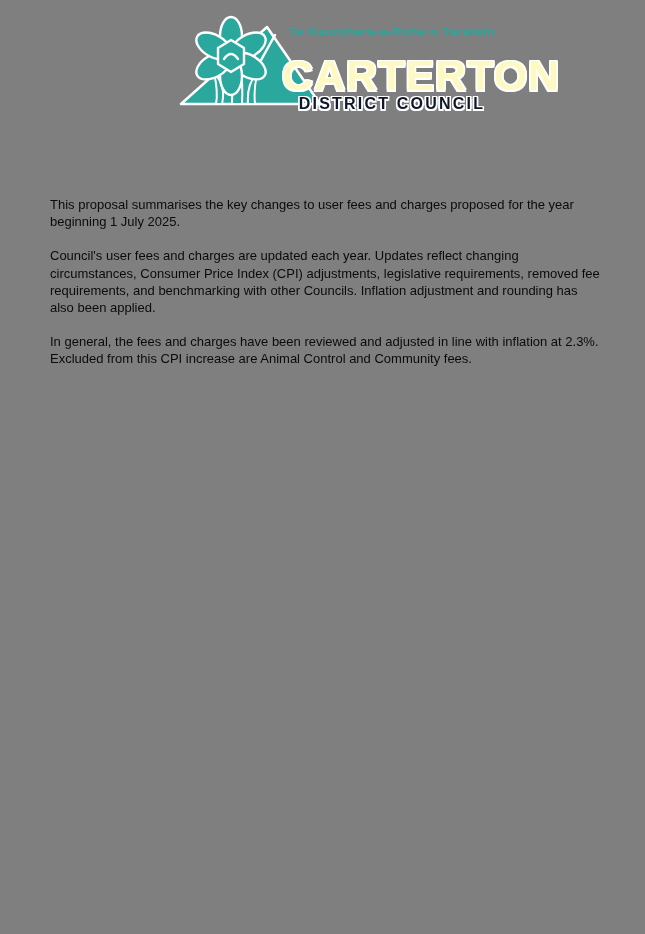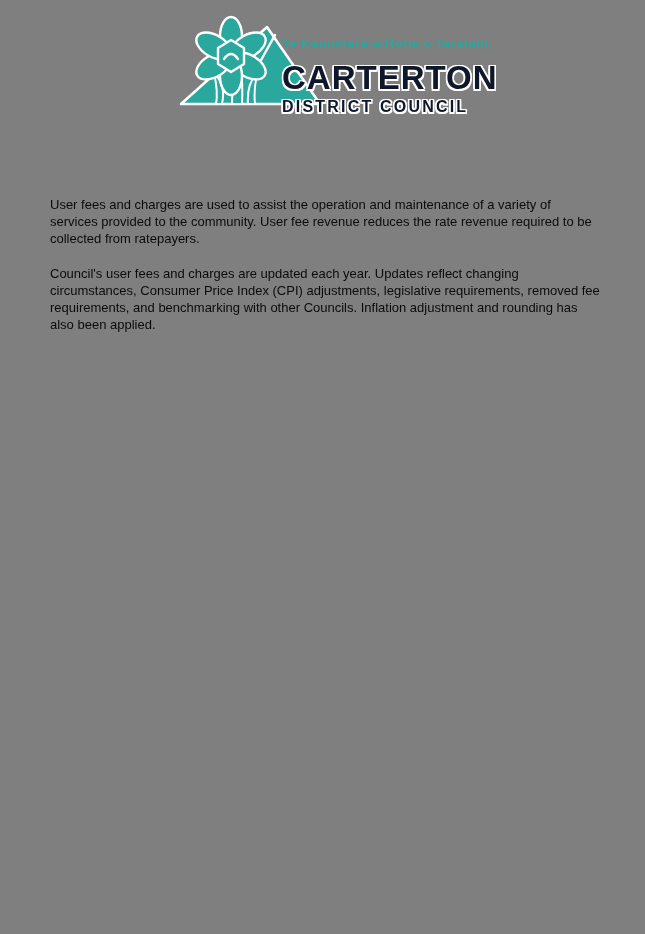--- a/index.html
+++ b/index.html
@@ -26,49 +26,49 @@
   }
   .logo-mark {
     position: absolute;
     top: 0;
     left: 0;
     width: 145px;
     height: 92px;
   }
   .logo-text {
     position: absolute;
-    top: 22px;
+    top: 10px;
     left: 104px;
     width: 220px;
-    text-align: left;
+    text-align: center;
     z-index: 2;
   }
   .logo-reo {
     color: #2aa89d;
     font-size: 13px;
     font-weight: bold;
     letter-spacing: 0.4px;
     line-height: 16px;
     white-space: nowrap;
     text-shadow: 0 0 1px rgba(127,127,127,0.3);
   }
   .outline-white {
     text-shadow:
       -1.5px -1.5px 0 #fff,  1.5px -1.5px 0 #fff,
       -1.5px  1.5px 0 #fff,  1.5px  1.5px 0 #fff,
        0 -1.5px 0 #fff,      0  1.5px 0 #fff,
       -1.5px 0 0 #fff,       1.5px 0 0 #fff;
   }
   .logo-name {
-    color: #0f172a;
-    font-size: 33px;
+    color: #fef9c3;
+    font-size: 43px;
     font-weight: bold;
     letter-spacing: 1px;
     line-height: 38px;
-    margin-top: 7px;
+    margin-top: 16px;
     white-space: nowrap;
   }
   .logo-subname {
     color: #0f172a;
     font-size: 16px;
     font-weight: bold;
     letter-spacing: 2.2px;
     line-height: 18px;
     margin-top: 1px;
     white-space: nowrap;
@@ -124,17 +124,18 @@
     </div>
 
     <div class="logo-text">
       <div class="logo-reo">Te Kaunihera-ā-Rohe o Taratahi</div>
       <div class="logo-name outline-white">CARTERTON</div>
       <div class="logo-subname outline-white">DISTRICT COUNCIL</div>
     </div>
   </div>
 
   <div class="content">
-    <p>User fees and charges are used to assist the operation and maintenance of a variety of services provided to the community. User fee revenue reduces the rate revenue required to be collected from ratepayers.</p>
+    <p>This proposal summarises the key changes to user fees and charges proposed for the year beginning 1 July 2025.</p>
     <p>Council's user fees and charges are updated each year. Updates reflect changing circumstances, Consumer Price Index (CPI) adjustments, legislative requirements, removed fee requirements, and benchmarking with other Councils. Inflation adjustment and rounding has also been applied.</p>
+    <p>In general, the fees and charges have been reviewed and adjusted in line with inflation at 2.3%. Excluded from this CPI increase are Animal Control and Community fees.</p>
   </div>
 
 </div>
 
 </body></html>

